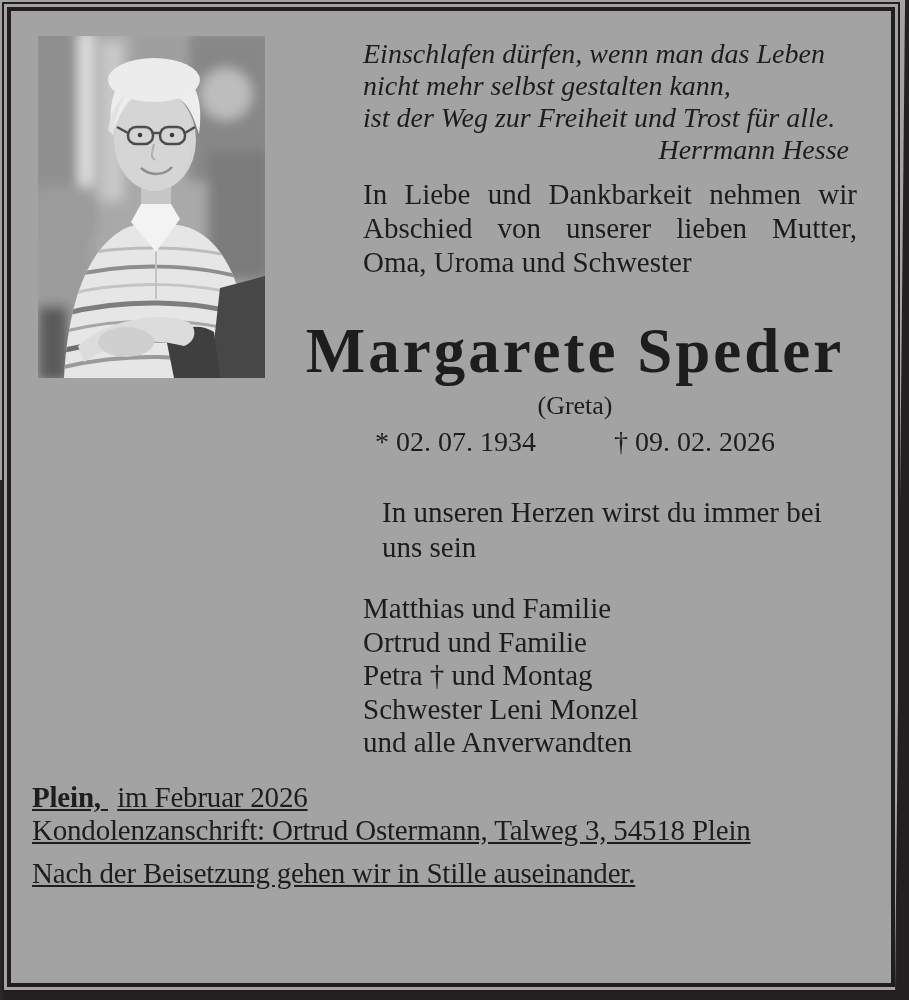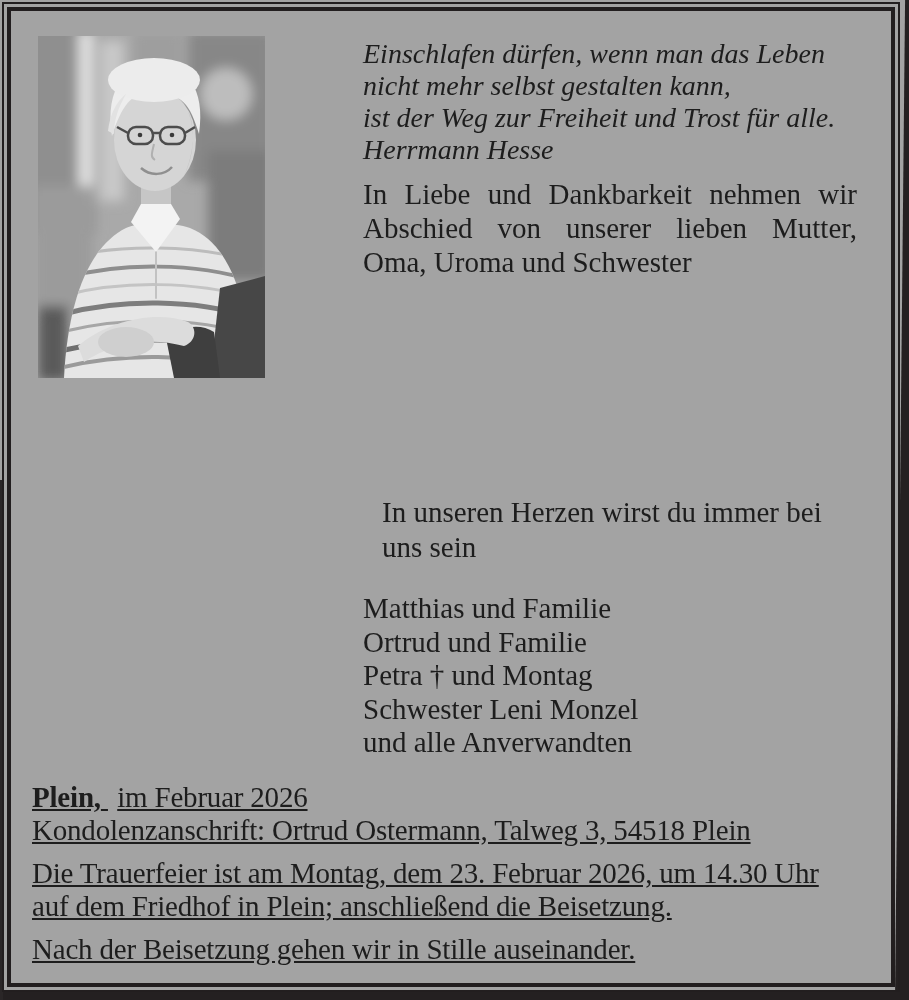--- a/index.html
+++ b/index.html
@@ -36,21 +36,21 @@
     border: 4px solid #221e1f;
   }
   .photo {
     position: absolute; left: 38px; top: 36px; width: 227px; height: 342px;
     overflow: hidden;
   }
   .quote {
     position: absolute; left: 363px; top: 38px; width: 486px;
     font-size: 28px; line-height: 32px; font-style: italic;
   }
-  .quote .attr-line { }
+  .quote .attr-line { text-align: right; }
   .intro {
     position: absolute; left: 363px; top: 177px; width: 494px;
     font-size: 29px; line-height: 34px;
   }
   .just { text-align: justify; text-align-last: justify; }
   .name-block {
     position: absolute; left: 265px; top: 318px; width: 620px;
     text-align: center;
   }
   .deceased-name {
@@ -167,40 +167,47 @@
     <div class="line">ist der Weg zur Freiheit und Trost für alle.</div>
     <div class="line attr-line">Herrmann Hesse</div>
   </div>
 
   <div class="intro">
     <div class="just">In Liebe und Dankbarkeit nehmen wir</div>
     <div class="just">Abschied von unserer lieben Mutter,</div>
     <div>Oma, Uroma und Schwester</div>
   </div>
 
+  <div class="name-block">
+    <div class="deceased-name">Margarete Speder</div>
+    <div class="nickname">(Greta)</div>
+    <div class="dates">
+      <span>*</span>
+      <span>02. 07. 1934</span>
+      <span class="gap"></span>
+      <span>†</span>
+      <span>09. 02. 2026</span>
+    </div>
+  </div>
 
   <div class="farewell">
     <div>In unseren Herzen wirst du immer bei</div>
     <div>uns sein</div>
   </div>
 
   <div class="mourners">
     <div>Matthias und Familie</div>
     <div>Ortrud und Familie</div>
     <div>Petra † und Montag</div>
     <div>Schwester Leni Monzel</div>
     <div>und alle Anverwandten</div>
   </div>
 
   <div class="footer">
     <div class="line">
       <span class="place">Plein,</span>
       <span class="place-date">im Februar 2026</span>
     </div>
     <div class="line">Kondolenzanschrift: Ortrud Ostermann, Talweg 3, 54518 Plein</div>
-    <div class="para">
-      <div class="line">Die Trauerfeier ist am Montag, dem 23. Februar 2026, um 14.30 Uhr</div>
-      <div class="line">auf dem Friedhof in Plein; anschließend die Beisetzung.</div>
-    </div>
     <div class="line para">Nach der Beisetzung gehen wir in Stille auseinander.</div>
   </div>
 
 </div>
 
 </body></html>

